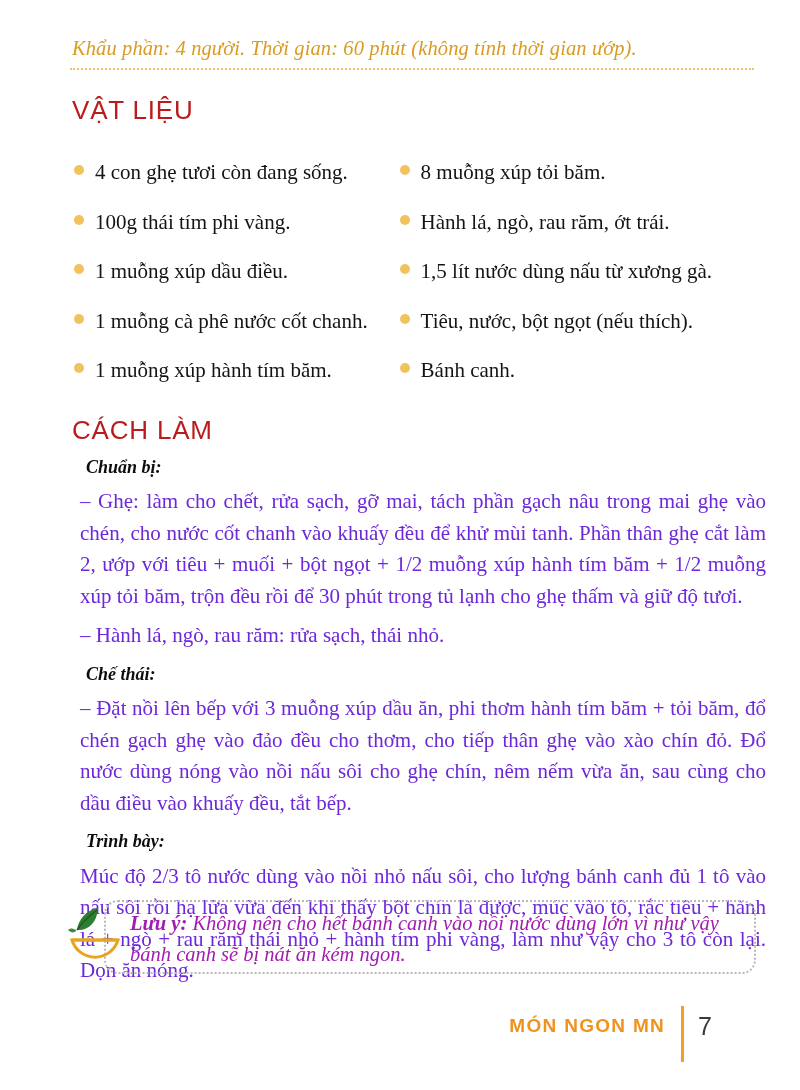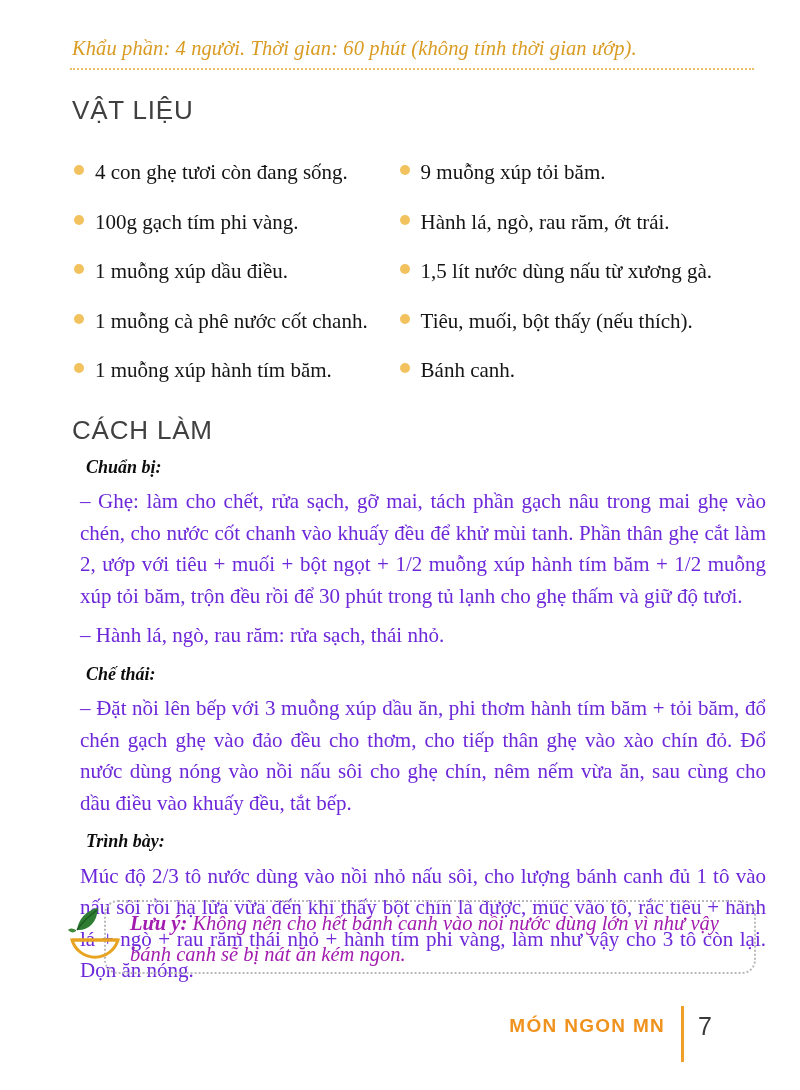--- a/index.html
+++ b/index.html
@@ -44,21 +44,21 @@
     width: 684px;
     height: 0;
     border-top: 2px dotted #e9c169;
   }
 
   
   .section-heading {
     font-family: "Liberation Sans", "DejaVu Sans", sans-serif;
     font-size: 26px;
     font-weight: 400;
-    color: #404040;
+    color: #b91c1c;
     letter-spacing: 0.8px;
     line-height: 1.1;
     padding-left: 4px;
   }
   #vat-lieu-heading { margin-top: 26px; }
   #cach-lam-heading { margin-top: 26px; }
 
   
   .ingredients {
     margin-top: 14px;
@@ -198,51 +198,51 @@
   <div class="section-heading" id="vat-lieu-heading">VẬT LIỆU</div>
 
   <div class="ingredients">
     <div class="ing-col left">
       <div class="ing-item">
         <span class="bullet"></span>
         <span class="ing-text">4 con ghẹ tươi còn đang sống.</span>
       </div>
       <div class="ing-item">
         <span class="bullet"></span>
-        <span class="ing-text">100g gạch tím phi vàng.</span>
+        <span class="ing-text">100g thái tím phi vàng.</span>
       </div>
       <div class="ing-item">
         <span class="bullet"></span>
         <span class="ing-text">1 muỗng xúp dầu điều.</span>
       </div>
       <div class="ing-item">
         <span class="bullet"></span>
         <span class="ing-text">1 muỗng cà phê nước cốt chanh.</span>
       </div>
       <div class="ing-item">
         <span class="bullet"></span>
         <span class="ing-text">1 muỗng xúp hành tím băm.</span>
       </div>
     </div>
     <div class="ing-col right">
       <div class="ing-item">
         <span class="bullet"></span>
-        <span class="ing-text">9 muỗng xúp tỏi băm.</span>
+        <span class="ing-text">8 muỗng xúp tỏi băm.</span>
       </div>
       <div class="ing-item">
         <span class="bullet"></span>
         <span class="ing-text">Hành lá, ngò, rau răm, ớt trái.</span>
       </div>
       <div class="ing-item">
         <span class="bullet"></span>
         <span class="ing-text">1,5 lít nước dùng nấu từ xương gà.</span>
       </div>
       <div class="ing-item">
         <span class="bullet"></span>
-        <span class="ing-text">Tiêu, muối, bột thấy (nếu thích).</span>
+        <span class="ing-text">Tiêu, nước, bột ngọt (nếu thích).</span>
       </div>
       <div class="ing-item">
         <span class="bullet"></span>
         <span class="ing-text">Bánh canh.</span>
       </div>
     </div>
   </div>
 
   <div class="section-heading" id="cach-lam-heading">CÁCH LÀM</div>
 

